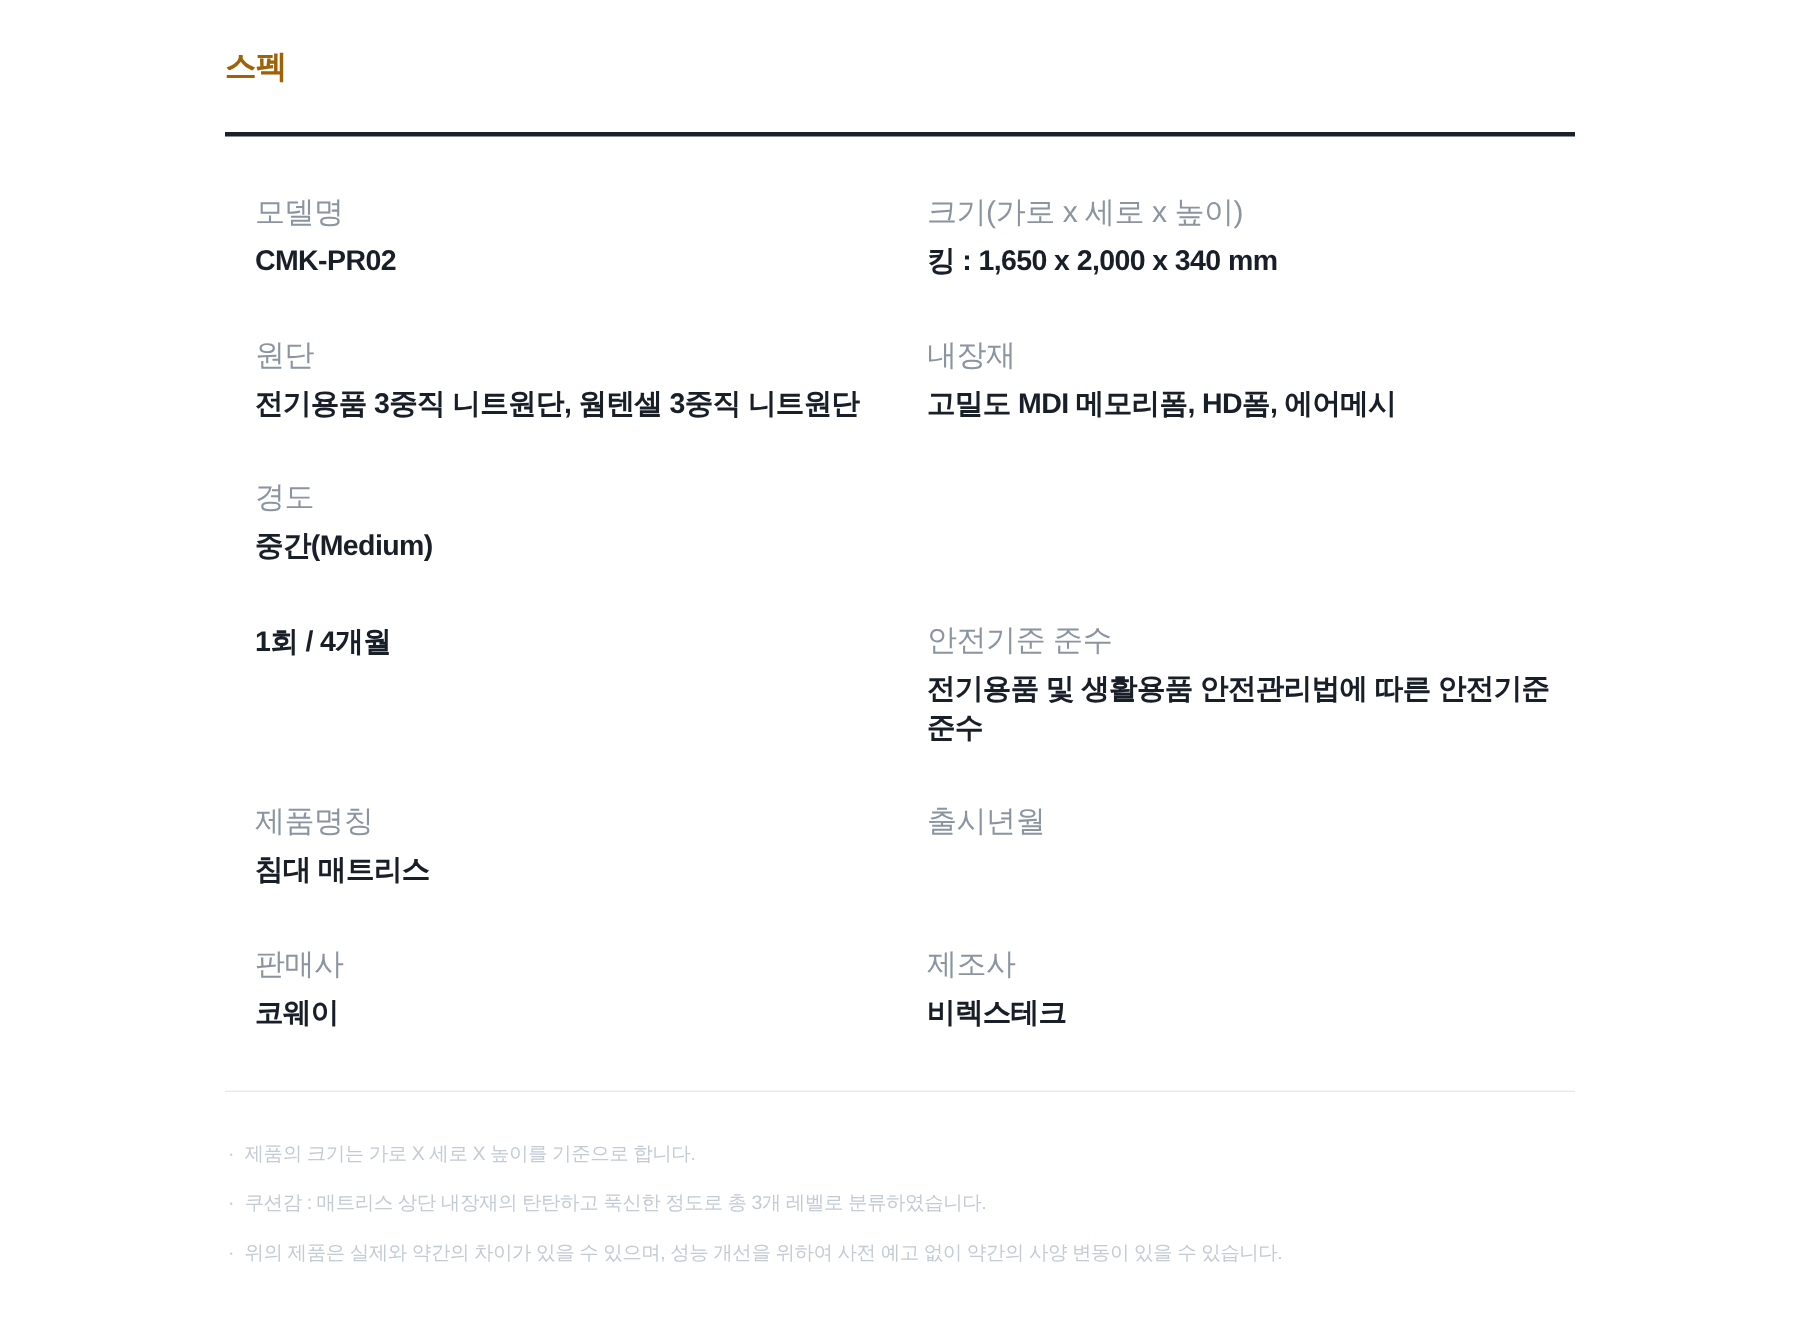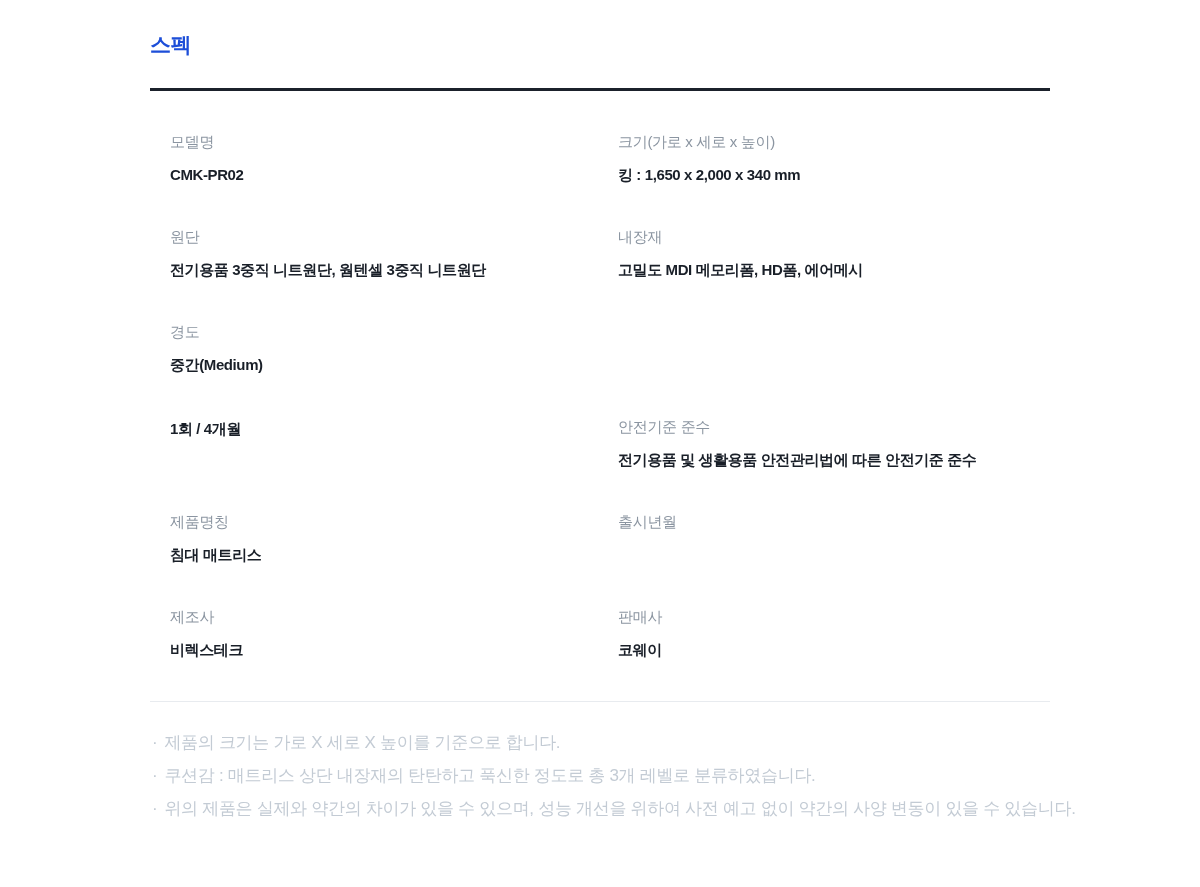--- a/index.html
+++ b/index.html
@@ -11,59 +11,59 @@
     overflow: hidden;
   }
   .container {
     width: 900px;
     margin: 0 auto;
     padding-top: 30px;
   }
   .page-title {
     font-size: 21px;
     font-weight: 700;
-    color: #1d4ed8;
+    color: #a16207;
     letter-spacing: -0.5px;
     line-height: 29px;
   }
   .divider-strong {
     border: none;
     border-top: 3px solid #1b212b;
     margin-top: 29px;
   }
   .spec-grid {
     padding: 40px 0 0 20px;
   }
   .spec-row {
     display: grid;
     grid-template-columns: 448px 1fr;
     column-gap: 0;
     margin-bottom: 38px;
   }
   .spec-cell { min-width: 0; }
   .spec-label {
-    font-size: 15px;
+    font-size: 20px;
     line-height: 22px;
     color: #8b95a1;
     letter-spacing: -0.3px;
     margin-bottom: 9px;
   }
   .spec-value {
-    font-size: 15px;
+    font-size: 19px;
     line-height: 26px;
     font-weight: 700;
     color: #191f28;
     letter-spacing: -0.4px;
   }
   .notes-section {
     border-top: 1px solid #e8ebef;
     padding: 24px 0 0 2px;
   }
   .note-item {
-    font-size: 17px;
+    font-size: 13px;
     line-height: 33px;
     color: #c3cbd4;
     letter-spacing: -0.3px;
     white-space: nowrap;
   }
   .note-bullet {
     display: inline-block;
     margin-right: 7px;
   }
 </style>
@@ -121,26 +121,26 @@
         <div class="spec-label">제품명칭</div>
         <div class="spec-value">침대 매트리스</div>
       </div>
       <div class="spec-cell">
         <div class="spec-label">출시년월</div>
       </div>
     </div>
 
     <div class="spec-row">
       <div class="spec-cell">
+        <div class="spec-label">판매사</div>
+        <div class="spec-value">코웨이</div>
+      </div>
+      <div class="spec-cell">
         <div class="spec-label">제조사</div>
         <div class="spec-value">비렉스테크</div>
-      </div>
-      <div class="spec-cell">
-        <div class="spec-label">판매사</div>
-        <div class="spec-value">코웨이</div>
       </div>
     </div>
 
   </div>
 
   <div class="notes-section">
     <div class="note-item">
       <span class="note-bullet">·</span><span>제품의 크기는 가로 X 세로 X 높이를 기준으로 합니다.</span>
     </div>
     <div class="note-item">

